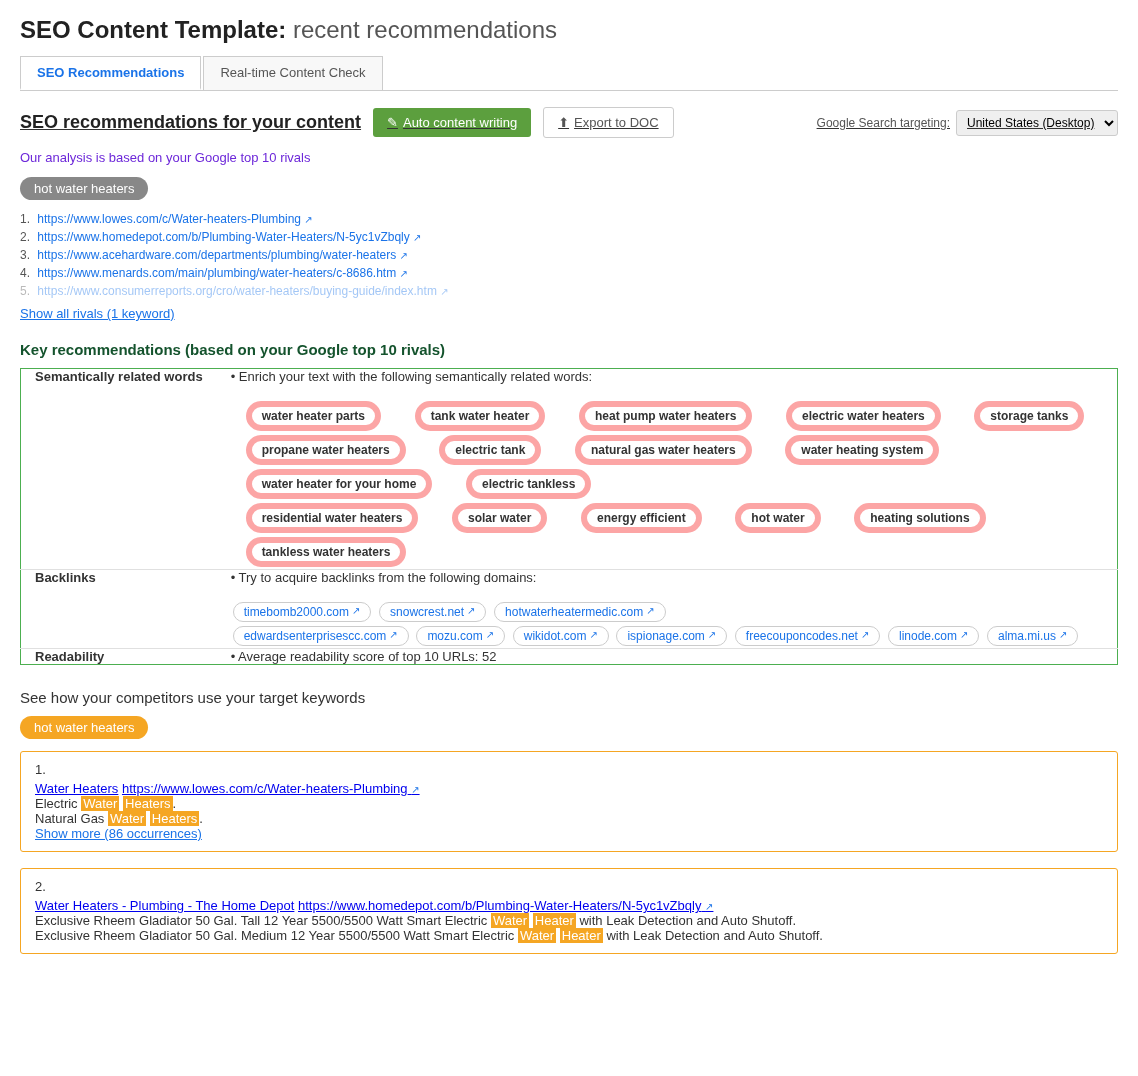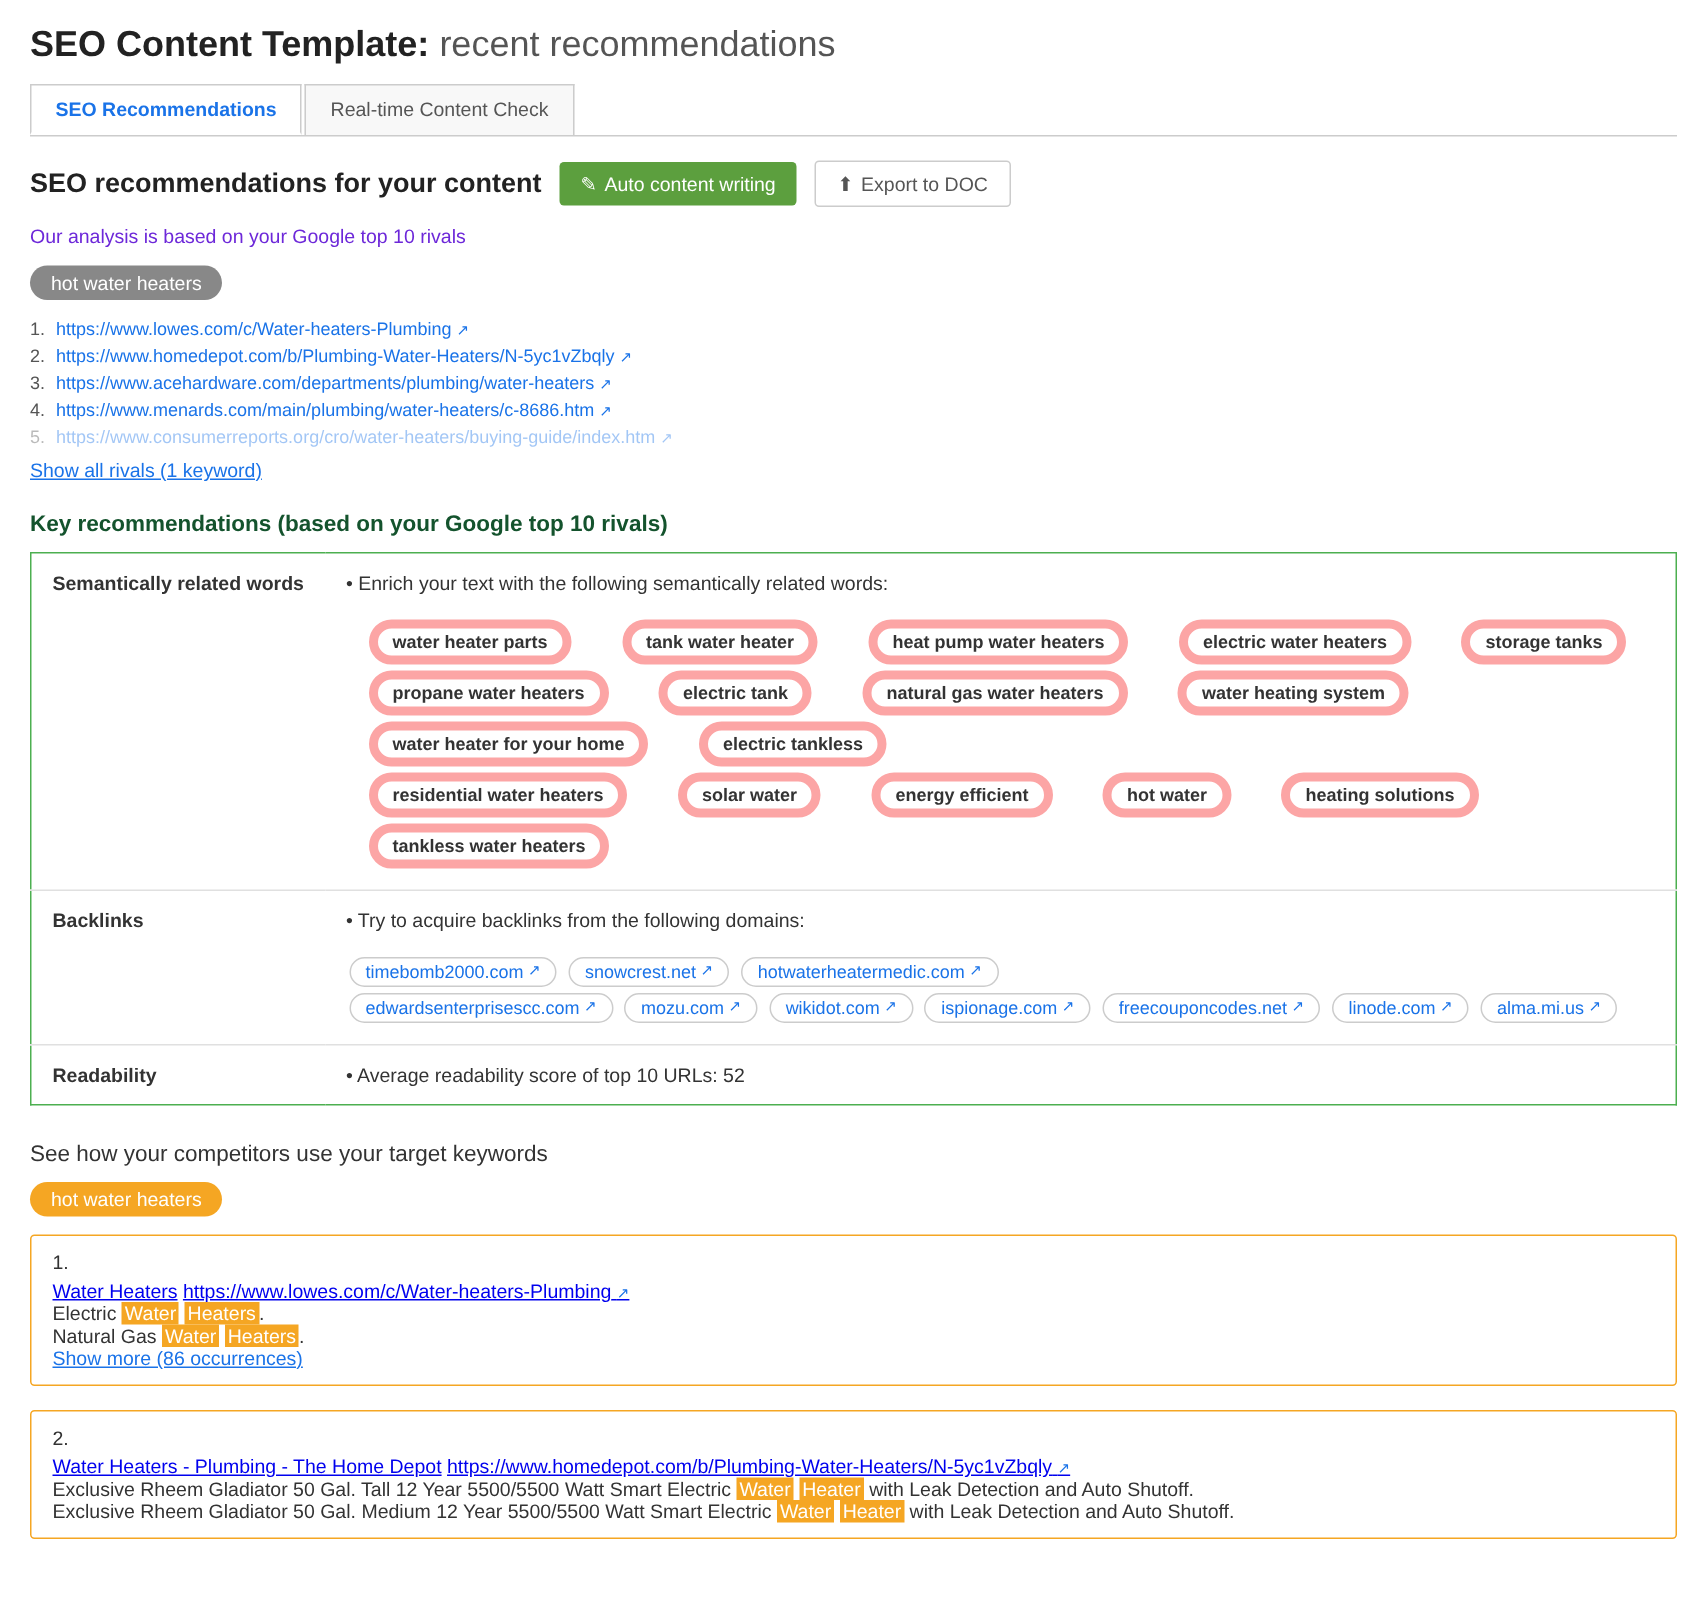--- a/index.html
+++ b/index.html
@@ -5,21 +5,21 @@
     * { box-sizing: border-box; margin: 0; padding: 0; }
     body { font-family: Arial, sans-serif; font-size: 13px; color: #333; background: #fff; padding: 16px 20px; }
 
     .page-title { font-size: 24px; font-weight: normal; color: #555; margin-bottom: 12px; }
     .page-title strong { color: #222; font-weight: bold; }
 
     .tabs { display: flex; border-bottom: 1px solid #ccc; margin-bottom: 16px; }
     .tab { padding: 8px 16px; cursor: pointer; font-size: 13px; color: #555; border: 1px solid #ccc; border-bottom: none; background: #f8f8f8; margin-right: 2px; }
     .tab.active { background: #fff; color: #1a73e8; border-bottom: 2px solid #fff; font-weight: bold; }
 
-    .section-header { display: flex; align-items: center; gap: 12px; margin-bottom: 12px; flex-wrap: wrap; }
+    .section-header { display: flex; align-items: center; gap: 12px; margin-bottom: 12px; flex-wrap: wrap; text-decoration: underline; }
     .section-header h2 { font-size: 18px; font-weight: bold; color: #222; }
 
     .btn-green { background: #5c9f3e; color: #fff; border: none; padding: 7px 14px; border-radius: 3px; cursor: pointer; font-size: 13px; display: flex; align-items: center; gap: 5px; }
     .btn-outline { background: #fff; color: #555; border: 1px solid #ccc; padding: 7px 14px; border-radius: 3px; cursor: pointer; font-size: 13px; display: flex; align-items: center; gap: 5px; }
 
     .google-targeting { margin-left: auto; display: flex; align-items: center; gap: 6px; font-size: 12px; color: #555; }
     .google-targeting select { font-size: 12px; border: 1px solid #ccc; padding: 4px 6px; border-radius: 3px; }
 
     .analysis-note { font-size: 13px; color: #6d28d9; margin-bottom: 12px; font-weight: normal; }
 
@@ -31,21 +31,21 @@
     .rivals-list li span.num { color: #555; margin-right: 4px; }
     .rivals-list li a { color: #1a73e8; text-decoration: none; }
     .rivals-list li.faded { opacity: 0.4; }
 
     .show-all-link { color: #1a73e8; text-decoration: underline; cursor: pointer; font-size: 13px; margin-bottom: 20px; display: inline-block; }
 
     .recommendations-section { margin-bottom: 24px; }
     .recommendations-section h3 { font-size: 15px; font-weight: bold; color: #14532d; margin-bottom: 10px; }
 
     .rec-table { width: 100%; border-collapse: collapse; border: 1px solid #4caf50; }
-    .rec-table td { padding: 12px 14px; border-bottom: 1px solid #e0e0e0; vertical-align: top; font-size: 13px; }
+    .rec-table td { padding: 0 14px; border-bottom: 1px solid #e0e0e0; vertical-align: top; font-size: 13px; }
     .rec-table tr:last-child td { border-bottom: none; }
     .rec-table td:first-child { width: 160px; font-weight: bold; color: #333; white-space: nowrap; }
     .rec-table td:last-child { color: #333; }
 
     .tag { display: inline-block; border: 6px solid #fca5a5; border-radius: 20px; padding: 2px 10px; font-size: 12px; margin: 2px 15px; color: #333; background: #fff; font-weight: bold; }
 
     .bullet-text { font-size: 13px; color: #333; }
 
     .domain-link { display: inline-flex; align-items: flex-start; border: 1px solid #ccc; border-radius: 20px; padding: 2px 10px; font-size: 12px; margin: 2px 2px; color: #1a73e8; background: #fff; text-decoration: none; gap: 3px; }
 
@@ -81,20 +81,26 @@
 <div class="section-header">
   <h2>SEO recommendations for your content</h2>
   <button class="btn-green">
     <span>✎</span>
     <span>Auto content writing</span>
   </button>
   <button class="btn-outline">
     <span>⬆</span>
     <span>Export to DOC</span>
   </button>
+  <div class="google-targeting">
+    <span>Google Search targeting:</span>
+    <select>
+      <option>United States (Desktop)</option>
+    </select>
+  </div>
 </div>
 
 
 <p class="analysis-note">Our analysis is based on your Google top 10 rivals</p>
 
 
 <div class="keyword-badge">hot water heaters</div>
 
 
 <ul class="rivals-list">

